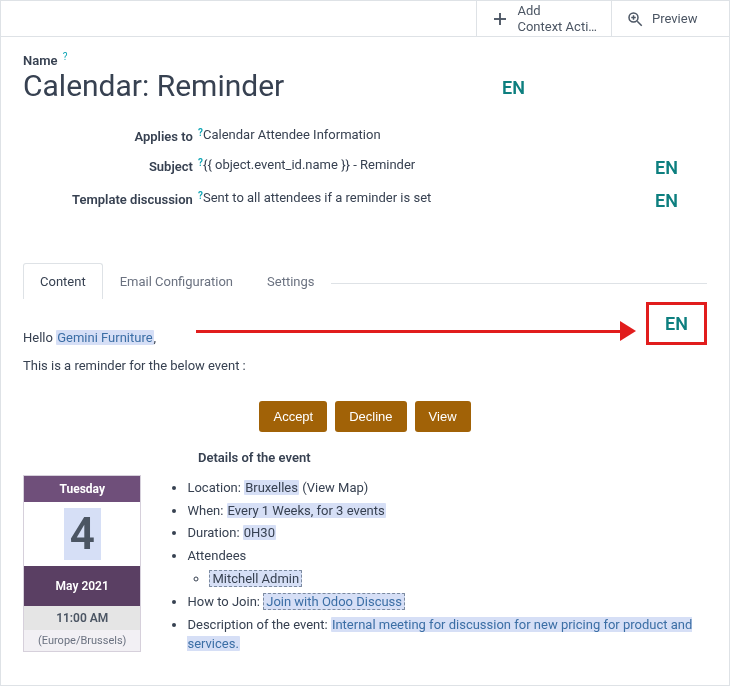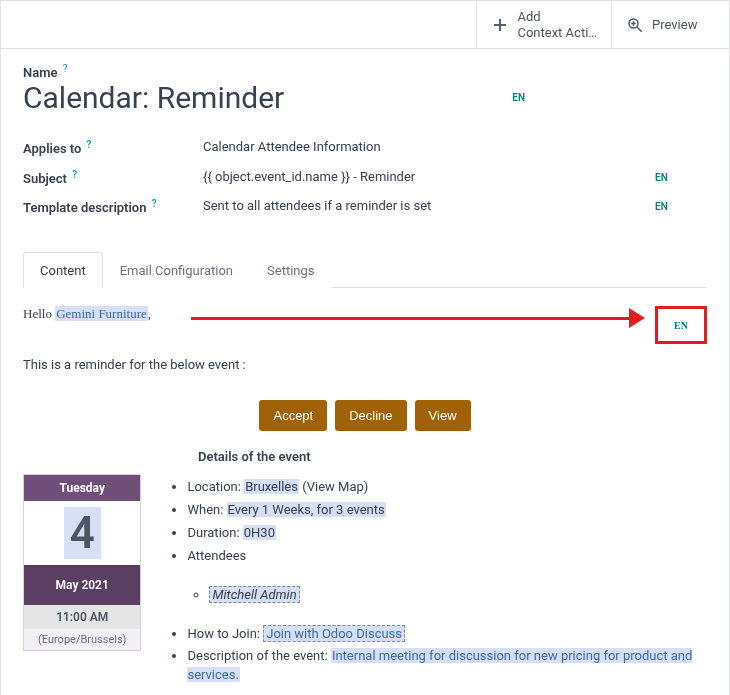--- a/index.html
+++ b/index.html
@@ -23,21 +23,21 @@
   }
   .page{
     width:730px;
     border:1px solid var(--border);
     background:#fff;
   }
   .topbar{
     display:flex;
     justify-content:flex-end;
     border-bottom:1px solid var(--border);
-    height:48px;
+    height:36px;
   }
   .topbar .spacer{flex:1;}
   .topbtn{
     display:flex;
     align-items:center;
     gap:8px;
     padding:0 14px;
     border-left:1px solid var(--border);
     cursor:pointer;
     color:#4b5563;
@@ -46,53 +46,53 @@
   }
   .topbtn .icon{display:flex;align-items:center;}
   .topbtn .lbl{line-height:1.2;}
   .content{
     padding:14px 22px 28px 22px;
   }
   .name-row{display:flex;align-items:flex-start;justify-content:space-between;}
   .name-label{font-size:13px;color:#374151;font-weight:600;}
   .help{color:#0ea5b5;font-size:10px;vertical-align:super;margin-left:2px;cursor:pointer;}
   h1{margin:0 0 18px 0;font-size:30px;font-weight:400;color:#374151;}
-  .en-badge{color:var(--teal);font-weight:600;font-size:10px;padding:4px 8px;cursor:pointer;}
+  .en-badge{color:var(--teal);font-weight:600;font-size:18px;padding:4px 8px;cursor:pointer;}
   .fields{display:table;width:100%;}
   .frow{display:table-row;}
   .fcell{display:table-cell;padding:6px 0;vertical-align:top;}
-  .flabel{width:180px;font-weight:600;white-space:nowrap;}
+  .flabel{width:180px;font-weight:600;white-space:nowrap;text-align:right;}
   .fval{color:#374151;}
   .fen{width:60px;text-align:left;}
   .tabs{
     margin-top:30px;
     border-bottom:1px solid var(--border);
     display:flex;
   }
   .tab{
     padding:10px 16px;
     border:1px solid transparent;
     border-bottom:none;
     color:#6b7280;
     cursor:pointer;
     position:relative;
-    top:1px;
+    top:16px;
     background:#fff;
   }
   .tab.active{
     border-color:var(--border);
     color:#374151;
     border-radius:3px 3px 0 0;
   }
   .body{
     padding:18px 0 0 0;
     font-size:13px;
     color:#374151;
   }
-  .body-row{display:flex;align-items:flex-start;justify-content:space-between;font-family:Liberation Serif, serif;}
+  .body-row{display:flex;align-items:flex-end;justify-content:space-between;}
   .hl{background:var(--highlight);border-radius:1px;padding:0 1px;}
   .dash{border:1px dashed #7b8aa0;padding:0 2px;}
   .btns{display:flex;gap:8px;justify-content:center;margin:28px 0 18px 0;}
   .pbtn{
     background:#a16207;
     color:#fff;
     border:none;
     border-radius:3px;
     padding:8px 14px;
     font-size:13px;
@@ -107,21 +107,21 @@
     font-size:12px;
   }
   .calcard .dow{background:var(--purple);color:#fff;padding:6px 0;font-weight:700;}
   .calcard .dom{font-size:44px;font-weight:600;color:#4b5563;padding:6px 0;background:#fff;}
   .calcard .dom span{background:var(--highlight);padding:0 6px;}
   .calcard .mon{background:var(--purple-dark);color:#fff;padding:13px 0;font-weight:600;}
   .calcard .time{background:#e5e5e5;padding:5px 0;font-weight:600;color:#4b5563;}
   .calcard .tz{background:#f2f0f4;padding:4px 14px;color:#6b7280;font-size:11px;}
   ul.evt{margin:0;padding-left:18px;}
   ul.evt li{margin:4px 0;line-height:1.45;}
-  ul.sub{list-style:circle;padding-left:22px;margin:20px 0;font-style:italic;}
+  ul.sub{list-style:circle;padding-left:22px;margin:4px 0;}
   .linkish{color:var(--link);}
   .en-highlight{
     border:3px solid var(--red);
     padding:8px 16px;
     display:inline-block;
   }
   .arrow{
     position:relative;
     flex:1;
     height:26px;
@@ -197,21 +197,21 @@
       <div class="frow">
         <div class="fcell flabel">
           <span>Subject</span>
           <span class="help">?</span>
         </div>
         <div class="fcell fval">{{ object.event_id.name }} - Reminder</div>
         <div class="fcell fen"><span class="en-badge">EN</span></div>
       </div>
       <div class="frow">
         <div class="fcell flabel">
-          <span>Template description</span>
+          <span>Template discussion</span>
           <span class="help">?</span>
         </div>
         <div class="fcell fval">Sent to all attendees if a reminder is set</div>
         <div class="fcell fen"><span class="en-badge">EN</span></div>
       </div>
     </div>
 
     <div class="tabs">
       <div class="tab active">Content</div>
       <div class="tab">Email Configuration</div>

